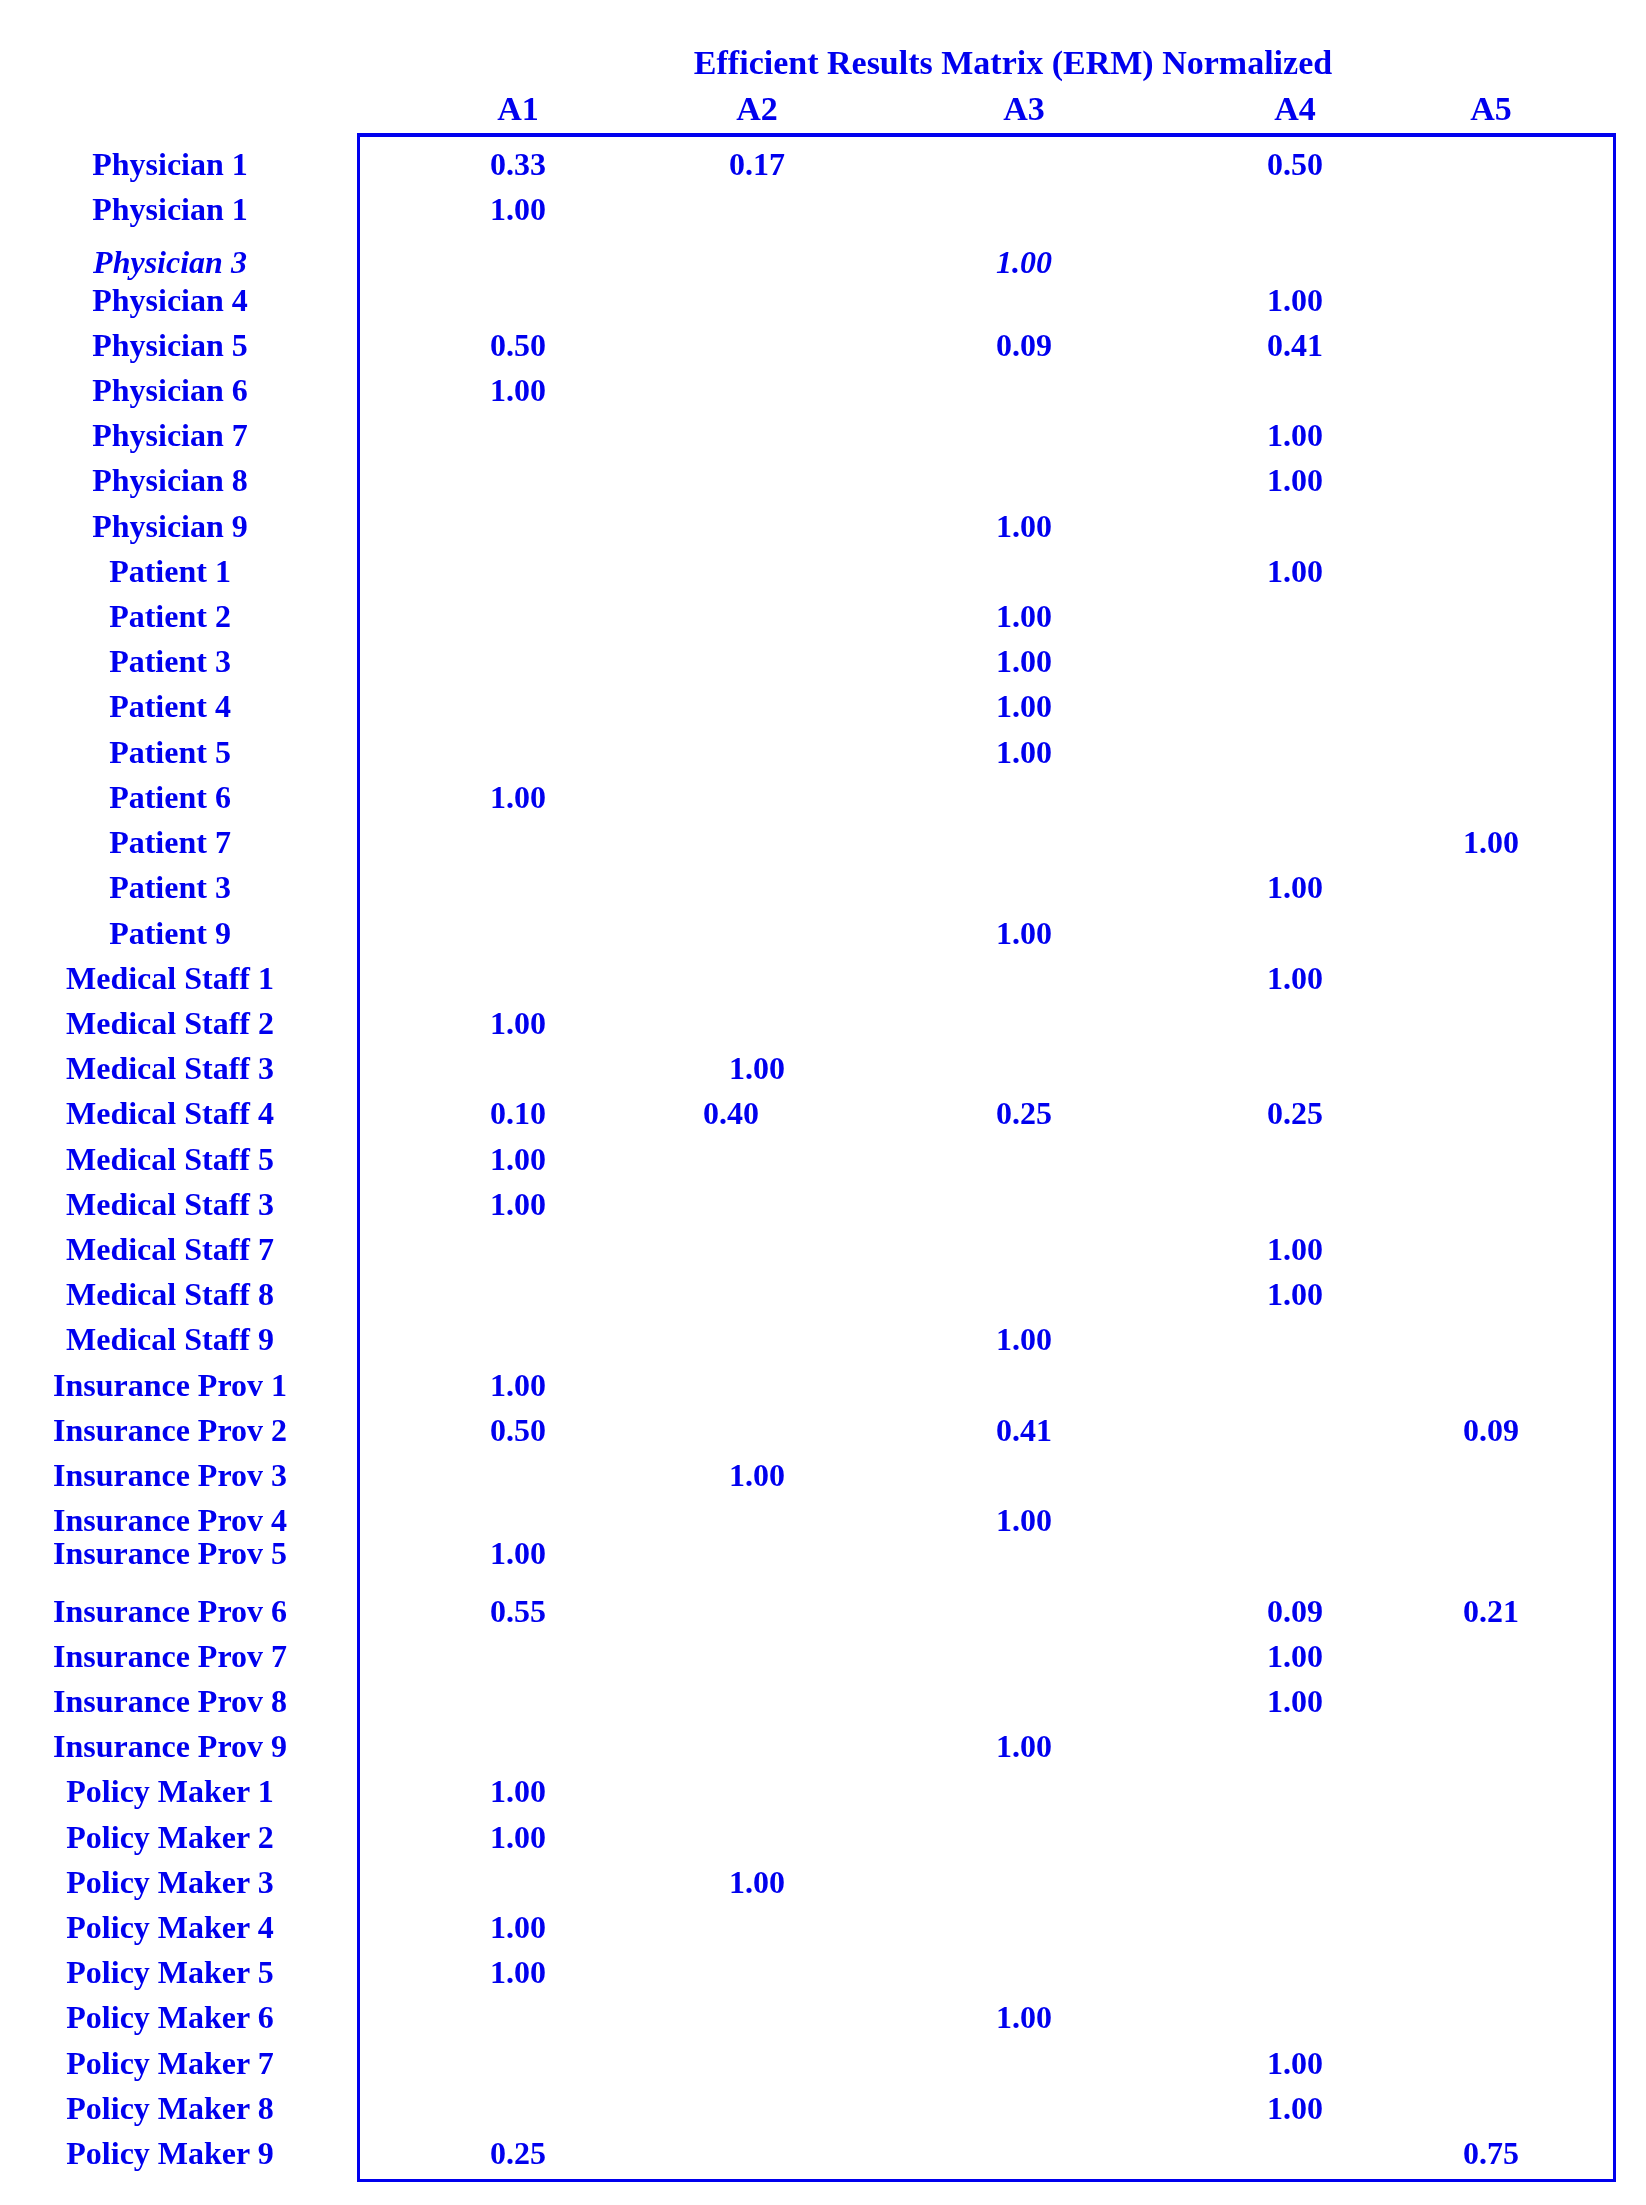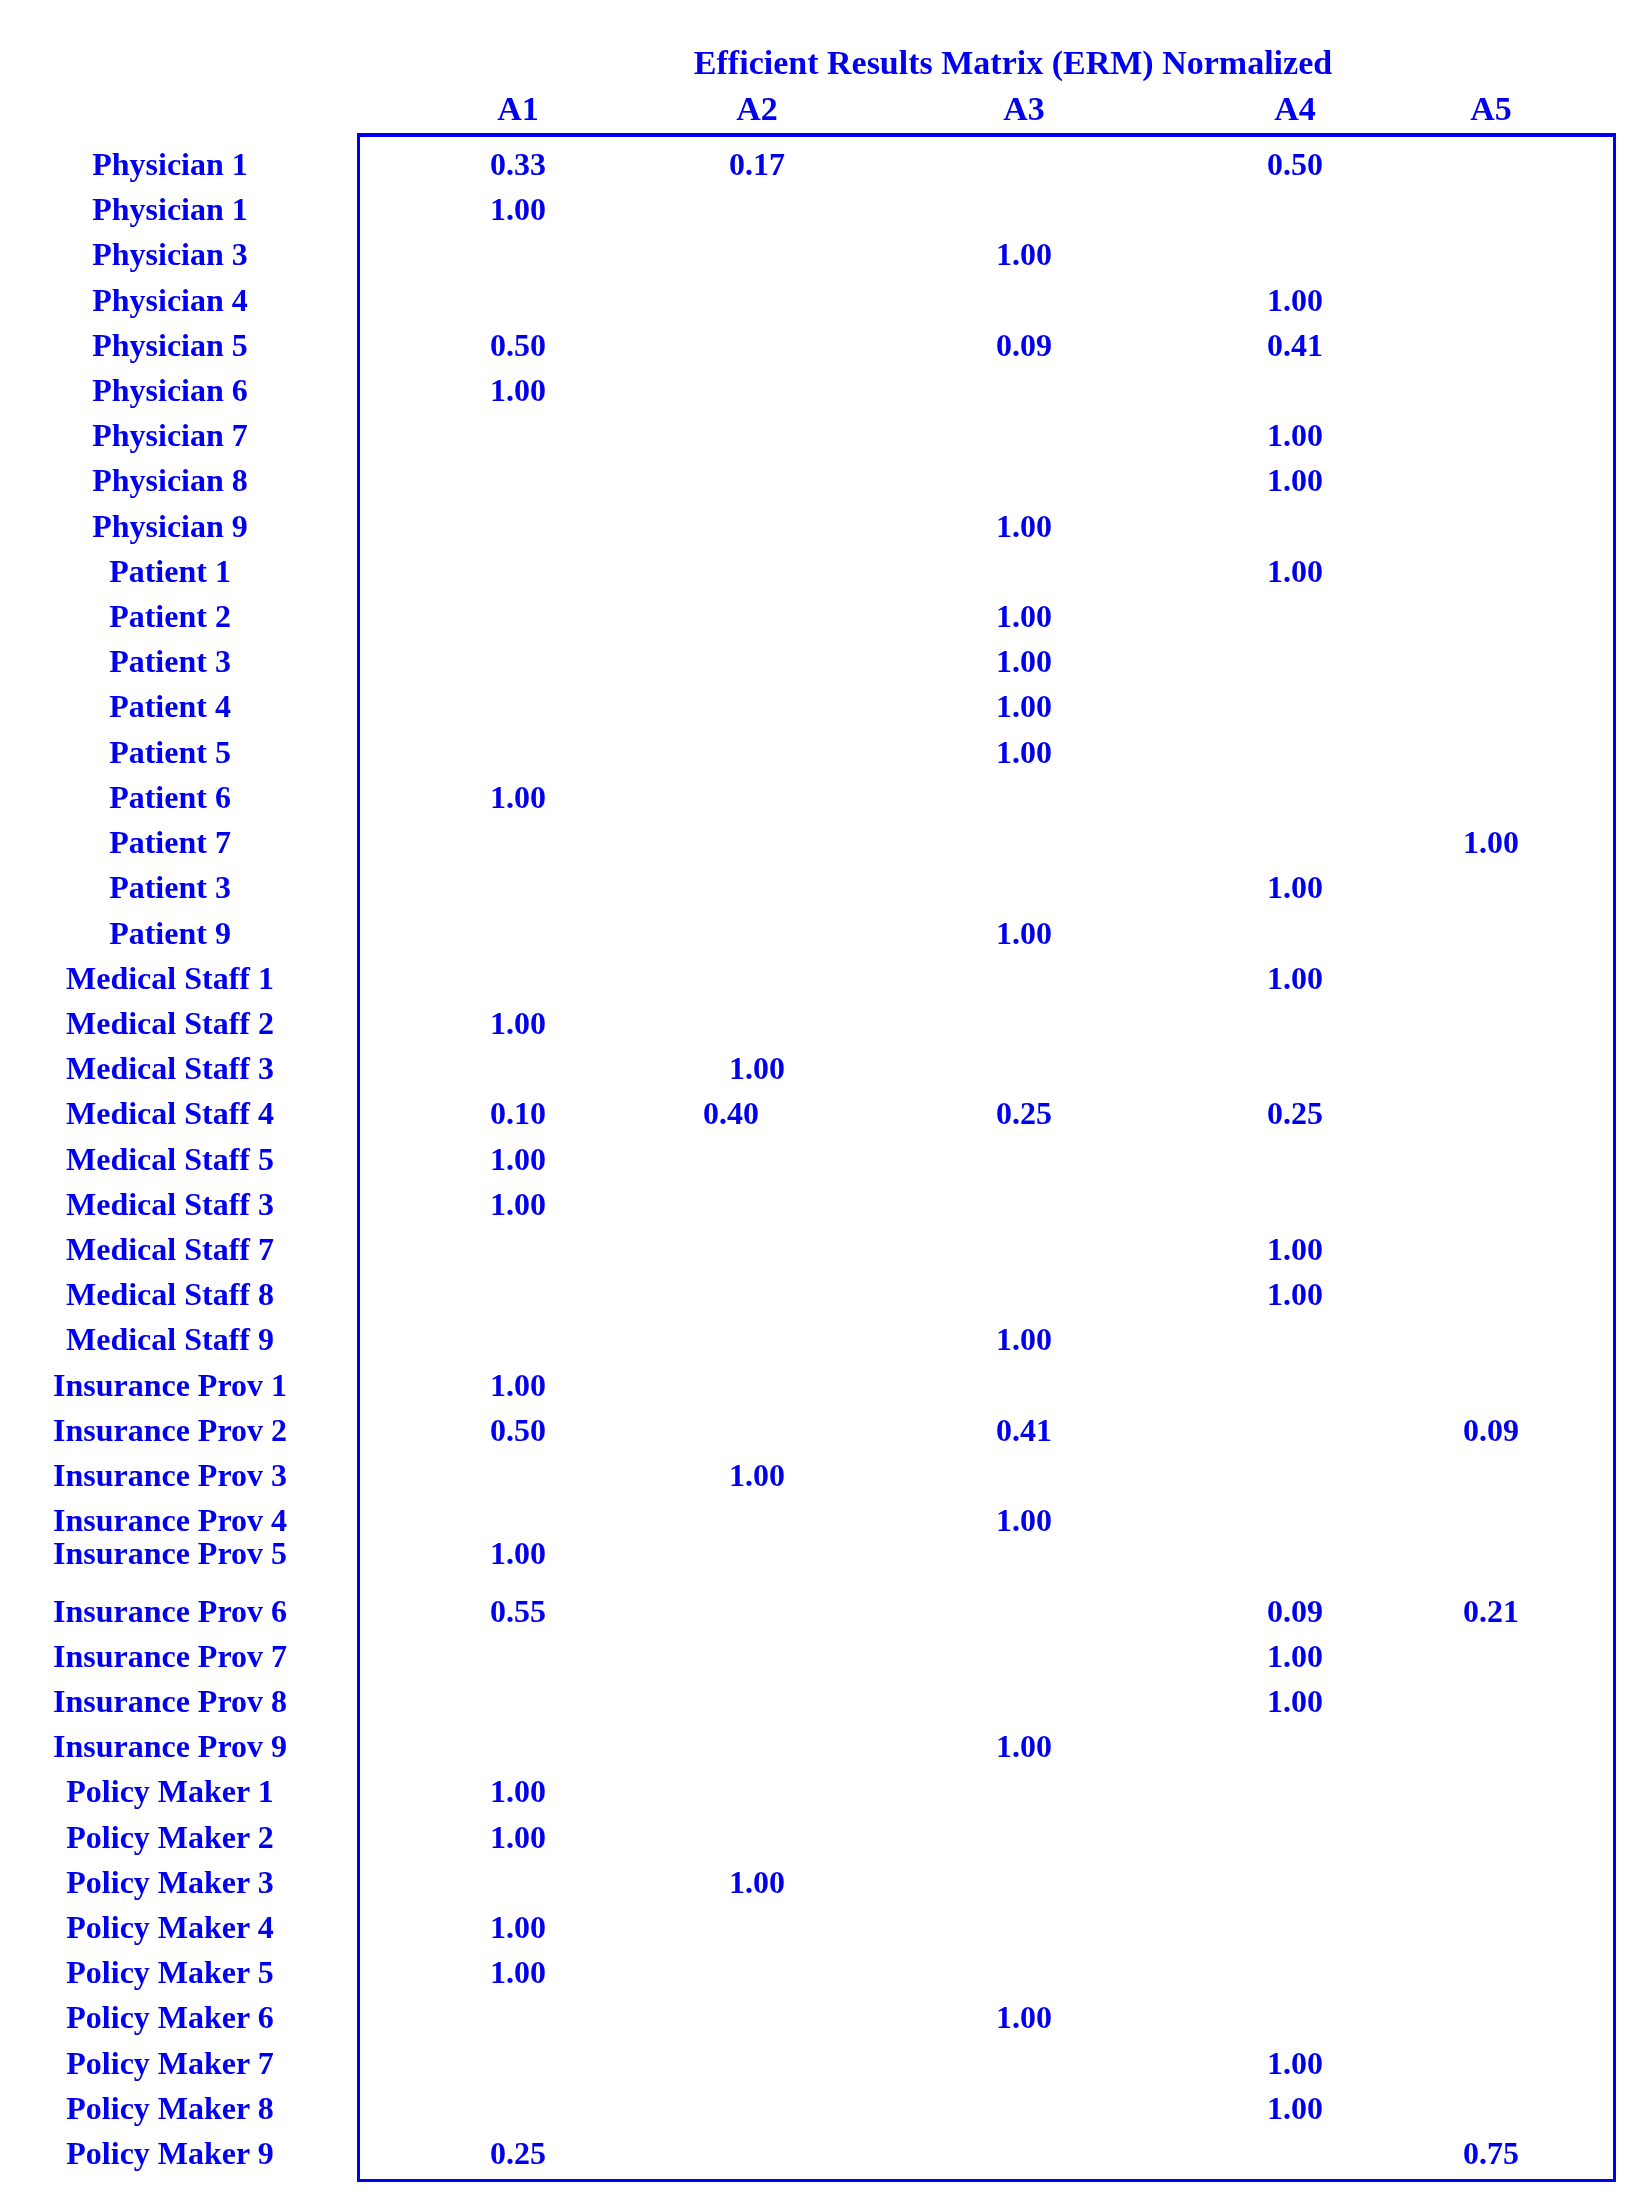--- a/index.html
+++ b/index.html
@@ -36,21 +36,21 @@
       <span class="cell" style="left: 1491px;"></span>
     </div>
     <div class="row" style="top: 187px;">
       <span class="lbl">Physician 1</span>
       <span class="cell" style="left: 518px;">1.00</span>
       <span class="cell" style="left: 757px;"></span>
       <span class="cell" style="left: 1024px;"></span>
       <span class="cell" style="left: 1295px;"></span>
       <span class="cell" style="left: 1491px;"></span>
     </div>
-    <div class="row" style="top: 232px;">
+    <div class="row" style="top: 240px; font-style: italic;">
       <span class="lbl">Physician 3</span>
       <span class="cell" style="left: 518px;"></span>
       <span class="cell" style="left: 757px;"></span>
       <span class="cell" style="left: 1024px;">1.00</span>
       <span class="cell" style="left: 1295px;"></span>
       <span class="cell" style="left: 1491px;"></span>
     </div>
     <div class="row" style="top: 278px;">
       <span class="lbl">Physician 4</span>
       <span class="cell" style="left: 518px;"></span>

